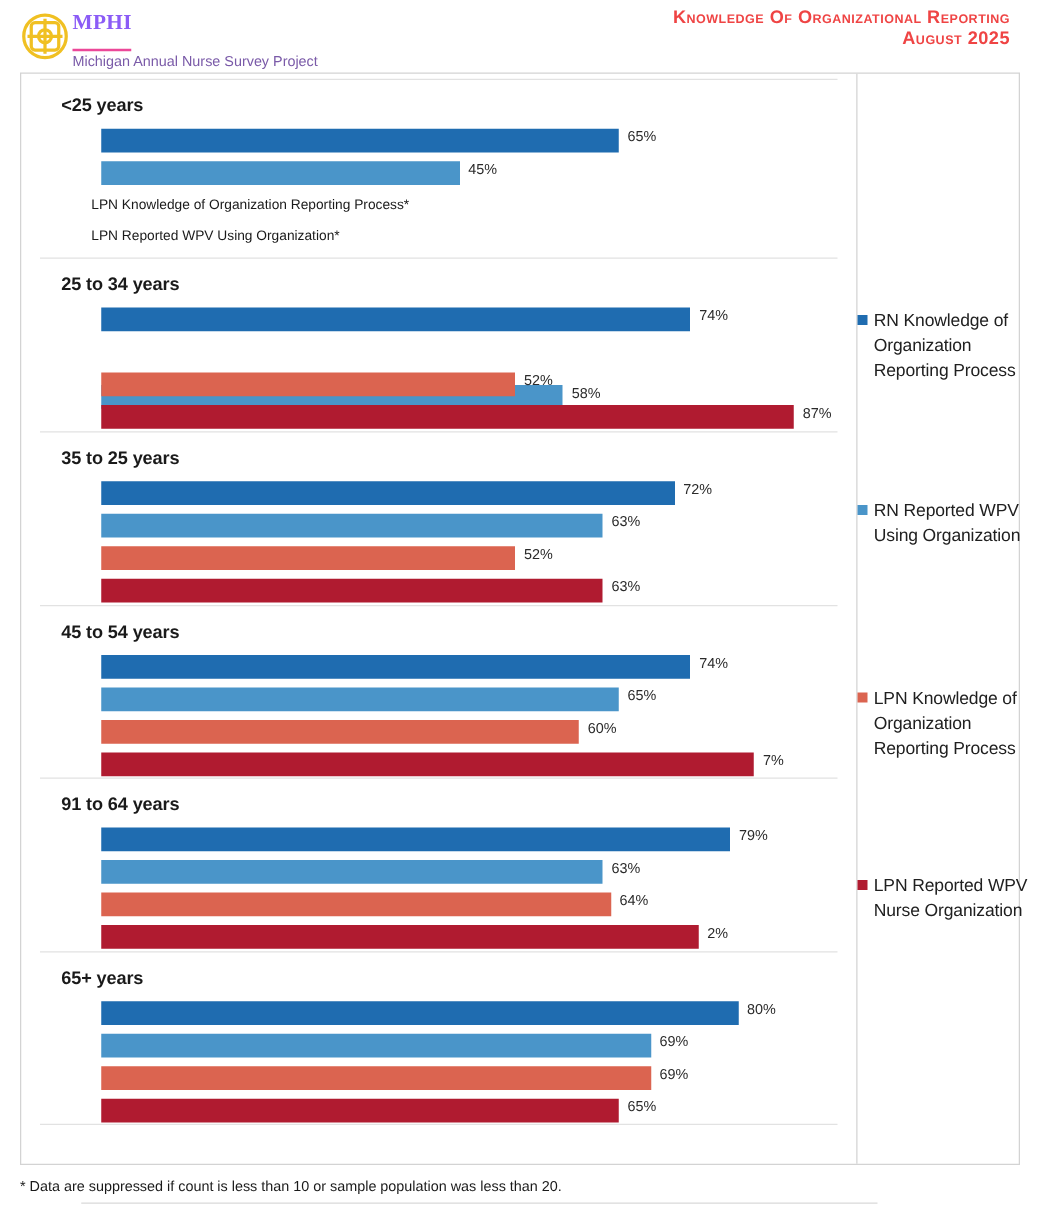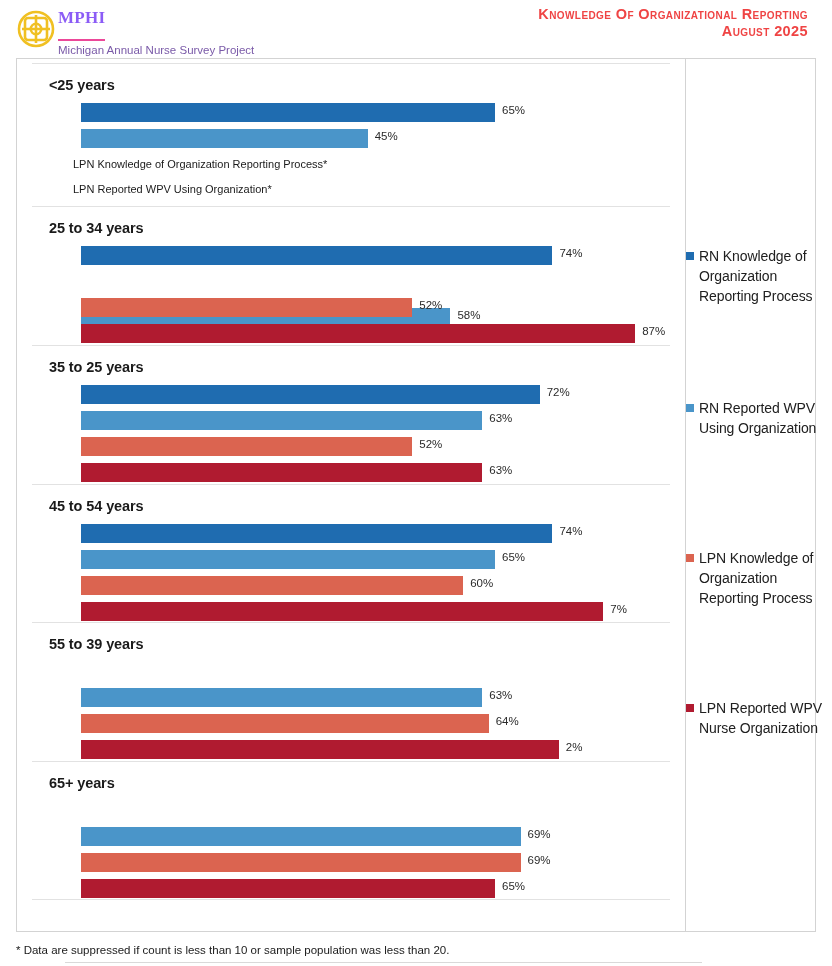--- a/index.html
+++ b/index.html
@@ -291,34 +291,42 @@
           <div class="bar-value" style="left: 469.05px;">65%</div>
         </div>
         <div class="bar-row" style="top: 517px; width: 668px; text-align: center;">
           <div class="bar" title="LPN Knowledge of Organization Reporting Process: 60%" style="width: 382.2px; background: rgb(219, 100, 80);"></div>
           <div class="bar-value" style="left: 437.2px;">60%</div>
         </div>
         <div class="bar-row" style="top: 543px; width: 668px;">
           <div class="bar" title="LPN Reported WPV Using Organization: 82%" style="width: 522.34px; background: rgb(176, 27, 48);"></div>
           <div class="bar-value" style="left: 577.34px;">7%</div>
         </div>
-        <div class="group-label" style="top: 577px;">55 to 39 years</div>
+        <div class="group-label" style="top: 577px;">91 to 64 years</div>
+        <div class="bar-row" style="top: 603px; width: 668px;">
+          <div class="bar" title="RN Knowledge of Organization Reporting Process: 79%" style="width: 503.23px; background: rgb(31, 108, 176);"></div>
+          <div class="bar-value" style="left: 558.23px;">79%</div>
+        </div>
         <div class="bar-row" style="top: 629px; width: 668px;">
           <div class="bar" title="RN Reported WPV Using Organization: 63%" style="width: 401.31px; background: rgb(74, 149, 201);"></div>
           <div class="bar-value" style="left: 456.31px;">63%</div>
         </div>
         <div class="bar-row" style="top: 655px; width: 668px;">
           <div class="bar" title="LPN Knowledge of Organization Reporting Process: 64%" style="width: 407.68px; background: rgb(219, 100, 80);"></div>
           <div class="bar-value" style="left: 462.68px;">64%</div>
         </div>
         <div class="bar-row" style="top: 681px; width: 668px;">
           <div class="bar" title="LPN Reported WPV Using Organization: 75%" style="width: 477.75px; background: rgb(176, 27, 48);"></div>
           <div class="bar-value" style="left: 532.75px;">2%</div>
         </div>
         <div class="group-label" style="top: 716px;">65+ years</div>
+        <div class="bar-row" style="top: 742px; width: 668px;">
+          <div class="bar" title="RN Knowledge of Organization Reporting Process: 80%" style="width: 509.6px; background: rgb(31, 108, 176);"></div>
+          <div class="bar-value" style="left: 564.6px;">80%</div>
+        </div>
         <div class="bar-row" style="top: 768px; width: 668px;">
           <div class="bar" title="RN Reported WPV Using Organization: 69%" style="width: 439.53px; background: rgb(74, 149, 201);"></div>
           <div class="bar-value" style="left: 494.53px;">69%</div>
         </div>
         <div class="bar-row" style="top: 794px; width: 668px;">
           <div class="bar" title="LPN Knowledge of Organization Reporting Process: 69%" style="width: 439.53px; background: rgb(219, 100, 80);"></div>
           <div class="bar-value" style="left: 494.53px;">69%</div>
         </div>
         <div class="bar-row" style="top: 820px; width: 668px;">
           <div class="bar" title="LPN Reported WPV Using Organization: 65%" style="width: 414.05px; background: rgb(176, 27, 48);"></div>

